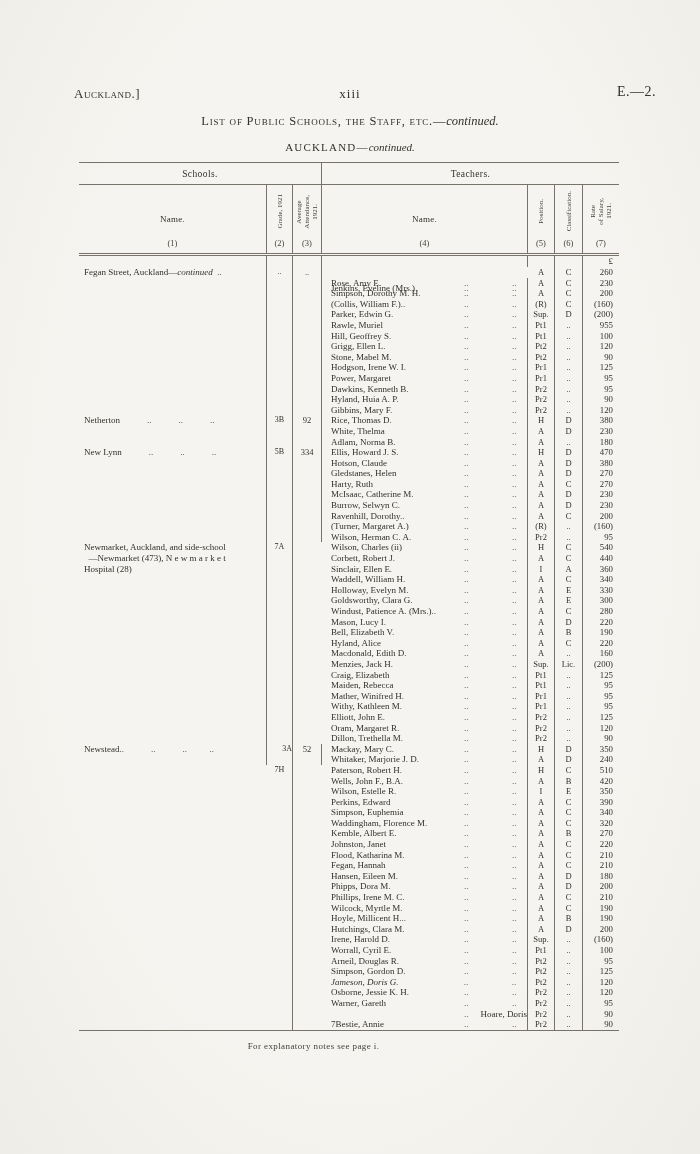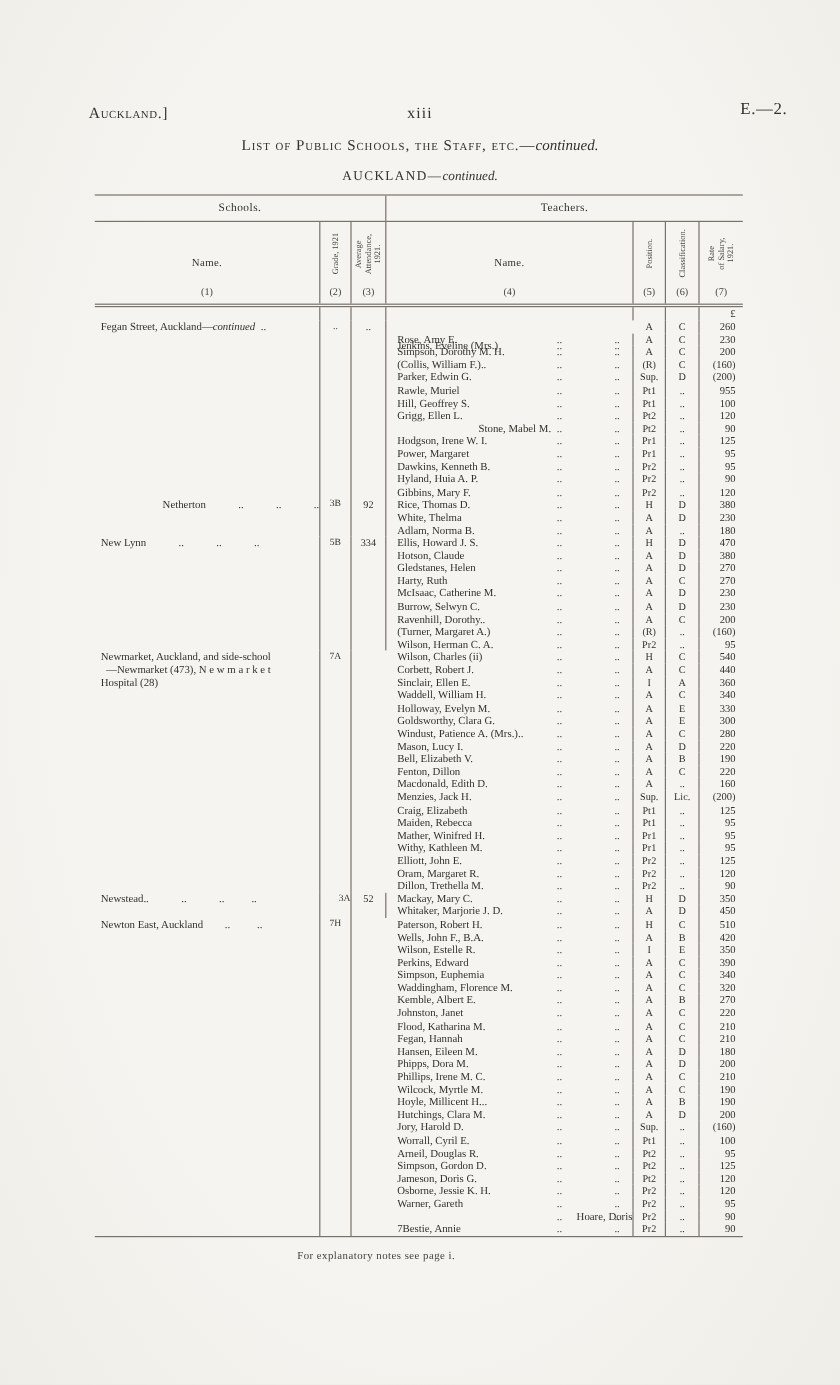--- a/index.html
+++ b/index.html
@@ -175,21 +175,21 @@
           <div class="c cc" style="grid-row: 6;">..</div>
           <div class="c csal" style="grid-row: 6;">955</div>
           <div class="c ct" style="grid-row: 7;"><span class="tn">Hill, Geoffrey S.</span><span class="ld ld1">..</span><span class="ld ld2">..</span></div>
           <div class="c cp" style="grid-row: 7;">Pt1</div>
           <div class="c cc" style="grid-row: 7;">..</div>
           <div class="c csal" style="grid-row: 7;">100</div>
           <div class="c ct" style="grid-row: 8;"><span class="tn">Grigg, Ellen L.</span><span class="ld ld1">..</span><span class="ld ld2">..</span></div>
           <div class="c cp" style="grid-row: 8;">Pt2</div>
           <div class="c cc" style="grid-row: 8;">..</div>
           <div class="c csal" style="grid-row: 8;">120</div>
-          <div class="c ct" style="grid-row: 9; text-align: center;"><span class="tn">Stone, Mabel M.</span><span class="ld ld1">..</span><span class="ld ld2">..</span></div>
+          <div class="c ct" style="grid-row: 9;"><span class="tn">Stone, Mabel M.</span><span class="ld ld1">..</span><span class="ld ld2">..</span></div>
           <div class="c cp" style="grid-row: 9;">Pt2</div>
           <div class="c cc" style="grid-row: 9;">..</div>
           <div class="c csal" style="grid-row: 9;">90</div>
           <div class="c ct" style="grid-row: 10;"><span class="tn">Hodgson, Irene W. I.</span><span class="ld ld1">..</span><span class="ld ld2">..</span></div>
           <div class="c cp" style="grid-row: 10;">Pr1</div>
           <div class="c cc" style="grid-row: 10;">..</div>
           <div class="c csal" style="grid-row: 10;">125</div>
           <div class="c ct" style="grid-row: 11;"><span class="tn">Power, Margaret</span><span class="ld ld1">..</span><span class="ld ld2">..</span></div>
           <div class="c cp" style="grid-row: 11;">Pr1</div>
           <div class="c cc" style="grid-row: 11;">..</div>
@@ -201,21 +201,21 @@
           <div class="c ct" style="grid-row: 13;"><span class="tn">Hyland, Huia A. P.</span><span class="ld ld1">..</span><span class="ld ld2">..</span></div>
           <div class="c cp" style="grid-row: 13;">Pr2</div>
           <div class="c cc" style="grid-row: 13;">..</div>
           <div class="c csal" style="grid-row: 13;">90</div>
           <div class="c ct" style="grid-row: 14;"><span class="tn">Gibbins, Mary F.</span><span class="ld ld1">..</span><span class="ld ld2">..</span></div>
           <div class="c cp" style="grid-row: 14;">Pr2</div>
           <div class="c cc" style="grid-row: 14;">..</div>
           <div class="c csal" style="grid-row: 14;">120</div>
         </div>
         <div class="block">
-          <div class="c cs" style="grid-row: 1 / span 3; text-align: right;">
+          <div class="c cs" style="grid-row: 1 / span 3;">
             <div class="sline"><span>Netherton   ..   ..   ..</span></div>
           </div>
           <div class="c cg" style="grid-row: 1 / span 3;">3B</div>
           <div class="c ca" style="grid-row: 1 / span 3;">92</div>
           <div class="c ct" style="grid-row: 1;"><span class="tn">Rice, Thomas D.</span><span class="ld ld1">..</span><span class="ld ld2">..</span></div>
           <div class="c cp" style="grid-row: 1;">H</div>
           <div class="c cc" style="grid-row: 1;">D</div>
           <div class="c csal" style="grid-row: 1;">380</div>
           <div class="c ct" style="grid-row: 2;"><span class="tn">White, Thelma</span><span class="ld ld1">..</span><span class="ld ld2">..</span></div>
           <div class="c cp" style="grid-row: 2;">A</div>
@@ -305,21 +305,21 @@
           <div class="c cc" style="grid-row: 7;">C</div>
           <div class="c csal" style="grid-row: 7;">280</div>
           <div class="c ct" style="grid-row: 8;"><span class="tn">Mason, Lucy I.</span><span class="ld ld1">..</span><span class="ld ld2">..</span></div>
           <div class="c cp" style="grid-row: 8;">A</div>
           <div class="c cc" style="grid-row: 8;">D</div>
           <div class="c csal" style="grid-row: 8;">220</div>
           <div class="c ct" style="grid-row: 9;"><span class="tn">Bell, Elizabeth V.</span><span class="ld ld1">..</span><span class="ld ld2">..</span></div>
           <div class="c cp" style="grid-row: 9;">A</div>
           <div class="c cc" style="grid-row: 9;">B</div>
           <div class="c csal" style="grid-row: 9;">190</div>
-          <div class="c ct" style="grid-row: 10;"><span class="tn">Fenton, Dillon</span><span class="ld ld1">..</span><span class="ld ld2">..</span></div>
+          <div class="c ct" style="grid-row: 10;"><span class="tn">Hyland, Alice</span><span class="ld ld1">..</span><span class="ld ld2">..</span></div>
           <div class="c cp" style="grid-row: 10;">A</div>
           <div class="c cc" style="grid-row: 10;">C</div>
           <div class="c csal" style="grid-row: 10;">220</div>
           <div class="c ct" style="grid-row: 11;"><span class="tn">Macdonald, Edith D.</span><span class="ld ld1">..</span><span class="ld ld2">..</span></div>
           <div class="c cp" style="grid-row: 11;">A</div>
           <div class="c cc" style="grid-row: 11;">..</div>
           <div class="c csal" style="grid-row: 11;">160</div>
           <div class="c ct" style="grid-row: 12;"><span class="tn">Menzies, Jack H.</span><span class="ld ld1">..</span><span class="ld ld2">..</span></div>
           <div class="c cp" style="grid-row: 12;">Sup.</div>
           <div class="c cc" style="grid-row: 12;">Lic.</div>
@@ -359,26 +359,23 @@
           </div>
           <div class="c cg" style="grid-row: 1 / span 2; text-align: right;">3A</div>
           <div class="c ca" style="grid-row: 1 / span 2;">52</div>
           <div class="c ct" style="grid-row: 1;"><span class="tn">Mackay, Mary C.</span><span class="ld ld1">..</span><span class="ld ld2">..</span></div>
           <div class="c cp" style="grid-row: 1;">H</div>
           <div class="c cc" style="grid-row: 1;">D</div>
           <div class="c csal" style="grid-row: 1;">350</div>
           <div class="c ct" style="grid-row: 2;"><span class="tn">Whitaker, Marjorie J. D.</span><span class="ld ld1">..</span><span class="ld ld2">..</span></div>
           <div class="c cp" style="grid-row: 2;">A</div>
           <div class="c cc" style="grid-row: 2;">D</div>
-          <div class="c csal" style="grid-row: 2;">450</div>
+          <div class="c csal" style="grid-row: 2;">240</div>
         </div>
         <div class="block">
-          <div class="c cs" style="grid-row: 1 / span 25;">
-            <div class="sline"><span>Newton East, Auckland  ..   ..</span></div>
-          </div>
           <div class="c cg" style="grid-row: 1 / span 25;">7H</div>
           <div class="c ct" style="grid-row: 1;"><span class="tn">Paterson, Robert H.</span><span class="ld ld1">..</span><span class="ld ld2">..</span></div>
           <div class="c cp" style="grid-row: 1;">H</div>
           <div class="c cc" style="grid-row: 1;">C</div>
           <div class="c csal" style="grid-row: 1;">510</div>
           <div class="c ct" style="grid-row: 2;"><span class="tn">Wells, John F., B.A.</span><span class="ld ld1">..</span><span class="ld ld2">..</span></div>
           <div class="c cp" style="grid-row: 2;">A</div>
           <div class="c cc" style="grid-row: 2;">B</div>
           <div class="c csal" style="grid-row: 2;">420</div>
           <div class="c ct" style="grid-row: 3;"><span class="tn">Wilson, Estelle R.</span><span class="ld ld1">..</span><span class="ld ld2">..</span></div>
@@ -430,37 +427,37 @@
           <div class="c cc" style="grid-row: 14;">C</div>
           <div class="c csal" style="grid-row: 14;">190</div>
           <div class="c ct" style="grid-row: 15;"><span class="tn">Hoyle, Millicent H...</span><span class="ld ld1">..</span><span class="ld ld2">..</span></div>
           <div class="c cp" style="grid-row: 15;">A</div>
           <div class="c cc" style="grid-row: 15;">B</div>
           <div class="c csal" style="grid-row: 15;">190</div>
           <div class="c ct" style="grid-row: 16;"><span class="tn">Hutchings, Clara M.</span><span class="ld ld1">..</span><span class="ld ld2">..</span></div>
           <div class="c cp" style="grid-row: 16;">A</div>
           <div class="c cc" style="grid-row: 16;">D</div>
           <div class="c csal" style="grid-row: 16;">200</div>
-          <div class="c ct" style="grid-row: 17;"><span class="tn">Jory, Harold D.</span><span class="ld ld1">..</span><span class="ld ld2">..</span></div>
+          <div class="c ct" style="grid-row: 17;"><span class="tn">Irene, Harold D.</span><span class="ld ld1">..</span><span class="ld ld2">..</span></div>
           <div class="c cp" style="grid-row: 17;">Sup.</div>
           <div class="c cc" style="grid-row: 17;">..</div>
           <div class="c csal" style="grid-row: 17;">(160)</div>
           <div class="c ct" style="grid-row: 18;"><span class="tn">Worrall, Cyril E.</span><span class="ld ld1">..</span><span class="ld ld2">..</span></div>
           <div class="c cp" style="grid-row: 18;">Pt1</div>
           <div class="c cc" style="grid-row: 18;">..</div>
           <div class="c csal" style="grid-row: 18;">100</div>
           <div class="c ct" style="grid-row: 19;"><span class="tn">Arneil, Douglas R.</span><span class="ld ld1">..</span><span class="ld ld2">..</span></div>
           <div class="c cp" style="grid-row: 19;">Pt2</div>
           <div class="c cc" style="grid-row: 19;">..</div>
           <div class="c csal" style="grid-row: 19;">95</div>
           <div class="c ct" style="grid-row: 20;"><span class="tn">Simpson, Gordon D.</span><span class="ld ld1">..</span><span class="ld ld2">..</span></div>
           <div class="c cp" style="grid-row: 20;">Pt2</div>
           <div class="c cc" style="grid-row: 20;">..</div>
           <div class="c csal" style="grid-row: 20;">125</div>
-          <div class="c ct" style="grid-row: 21;"><span class="tn">Jameson, Doris G.</span><span class="ld ld1">..</span><span class="ld ld2">..</span></div>
+          <div class="c ct" style="grid-row: 21; font-style: italic;"><span class="tn">Jameson, Doris G.</span><span class="ld ld1">..</span><span class="ld ld2">..</span></div>
           <div class="c cp" style="grid-row: 21;">Pt2</div>
           <div class="c cc" style="grid-row: 21;">..</div>
           <div class="c csal" style="grid-row: 21;">120</div>
           <div class="c ct" style="grid-row: 22;"><span class="tn">Osborne, Jessie K. H.</span><span class="ld ld1">..</span><span class="ld ld2">..</span></div>
           <div class="c cp" style="grid-row: 22;">Pr2</div>
           <div class="c cc" style="grid-row: 22;">..</div>
           <div class="c csal" style="grid-row: 22;">120</div>
           <div class="c ct" style="grid-row: 23;"><span class="tn">Warner, Gareth</span><span class="ld ld1">..</span><span class="ld ld2">..</span></div>
           <div class="c cp" style="grid-row: 23;">Pr2</div>
           <div class="c cc" style="grid-row: 23;">..</div>

